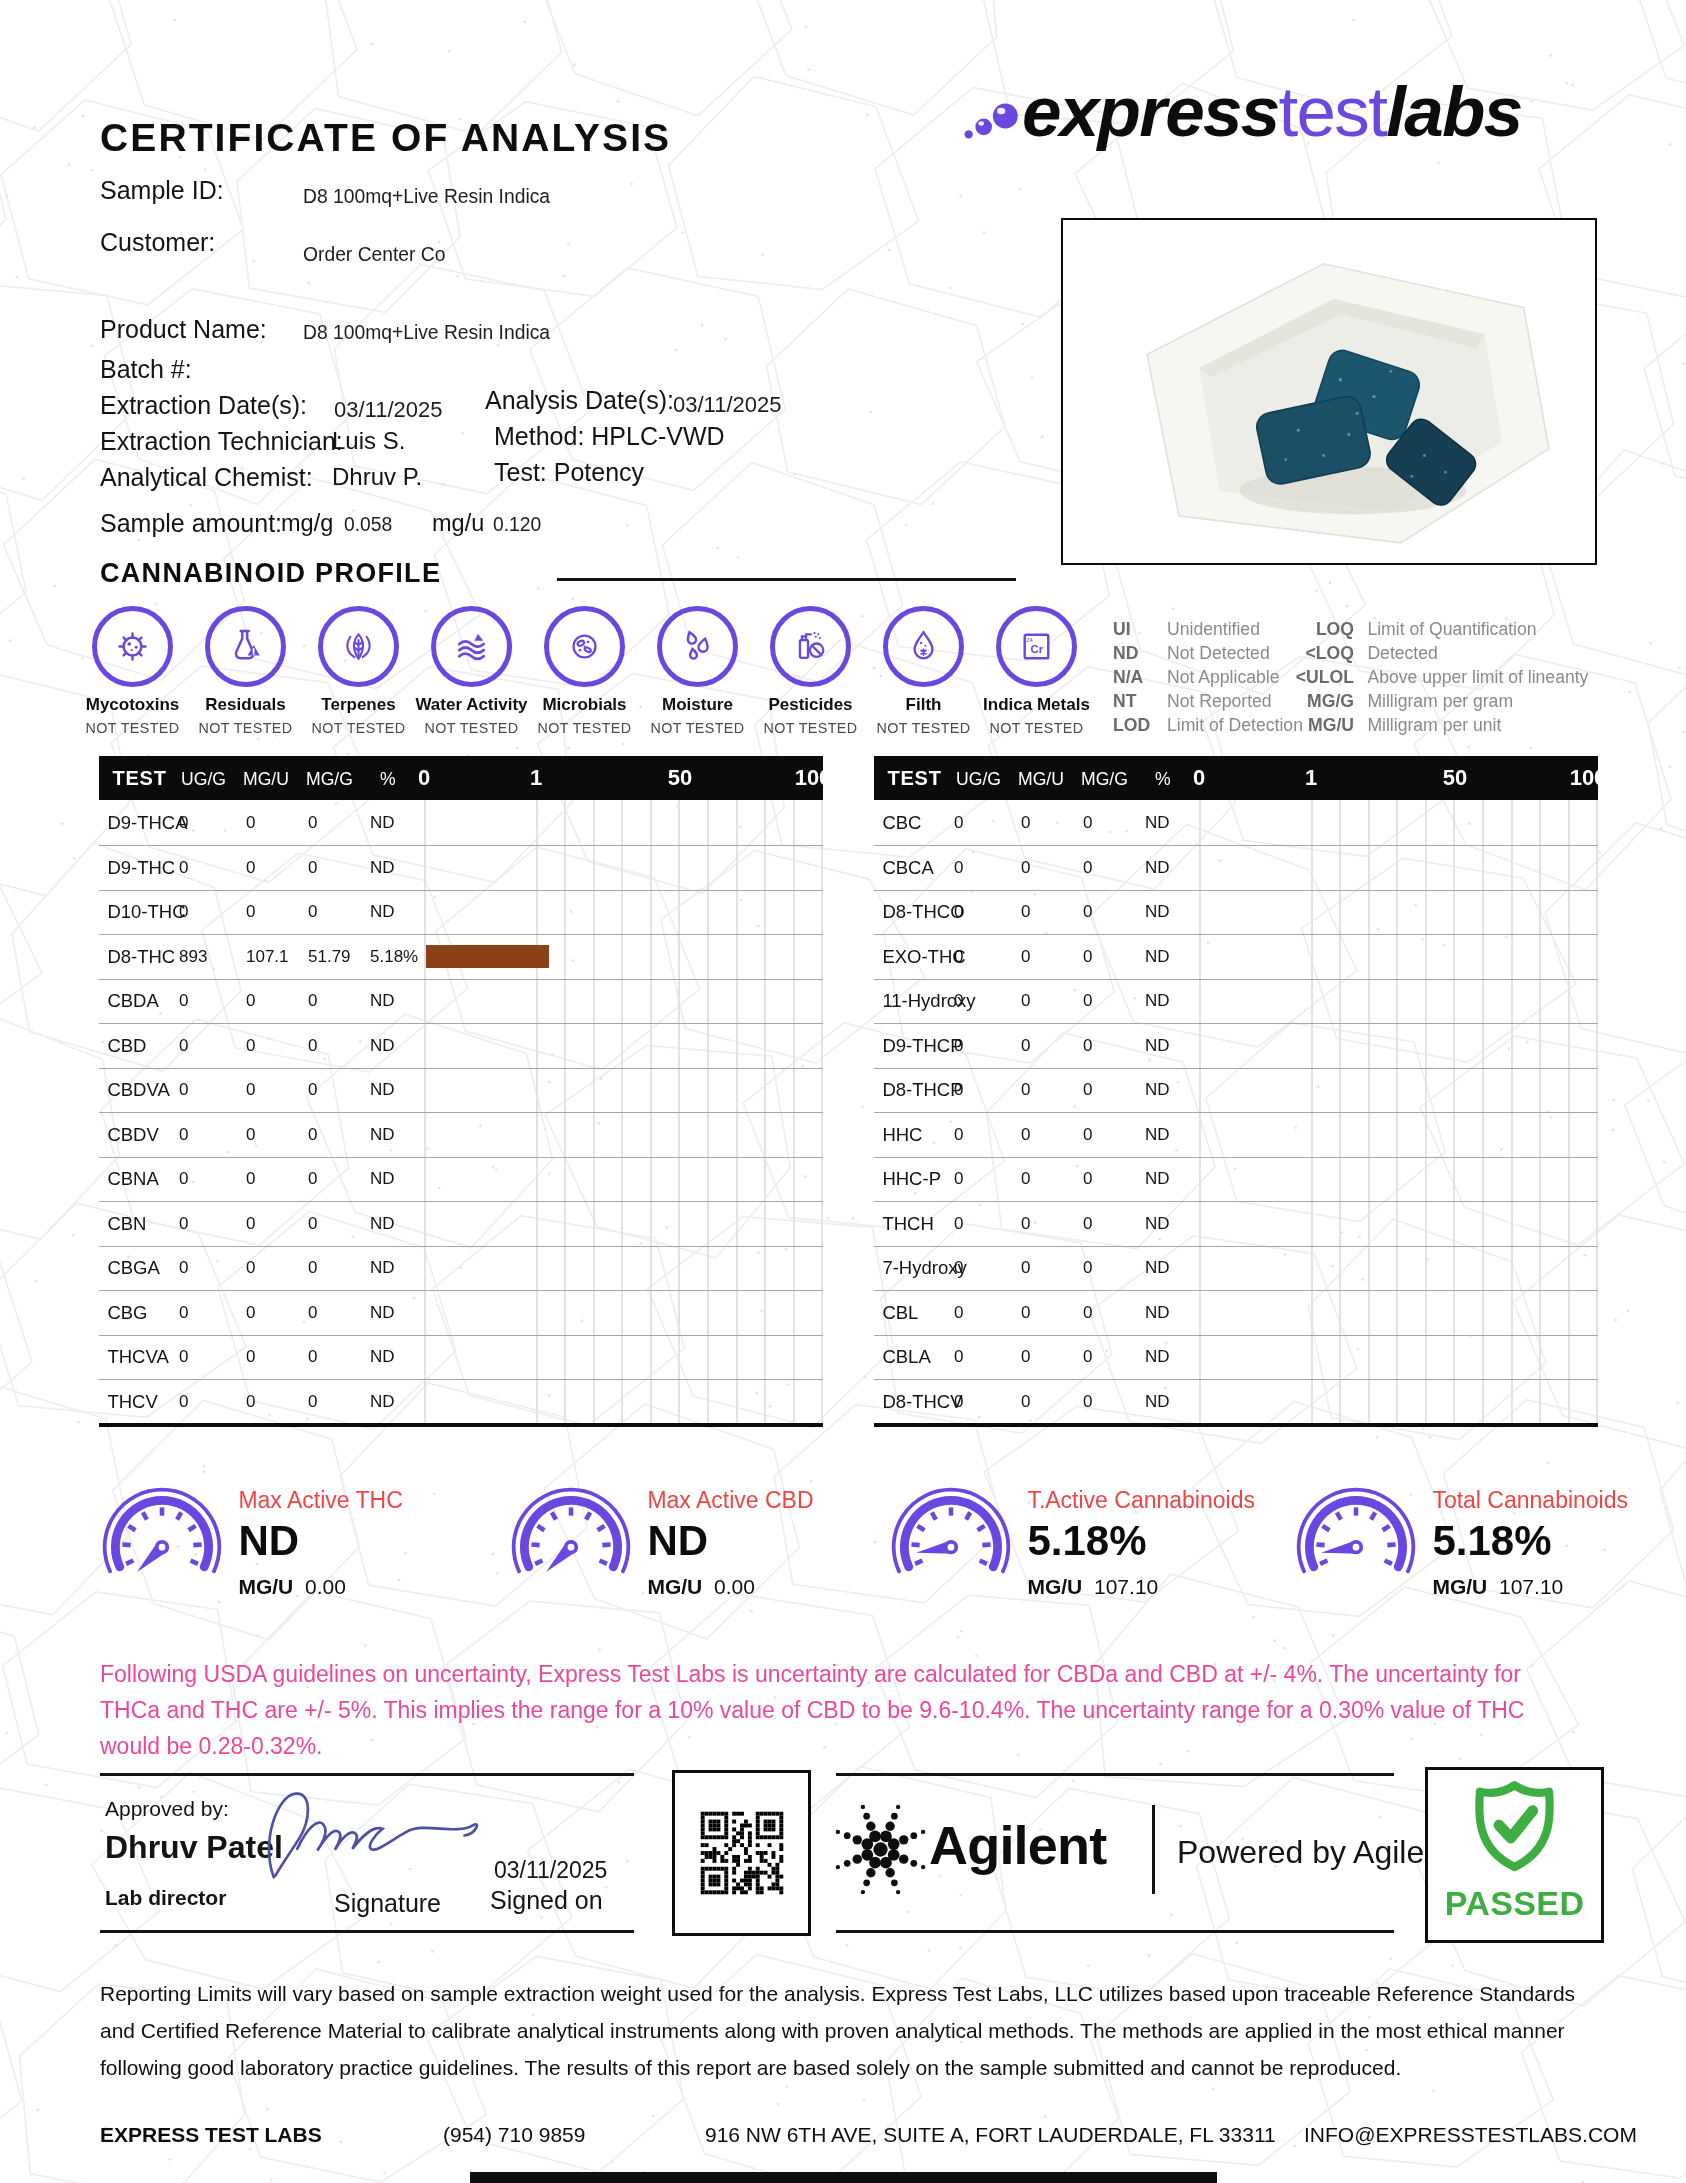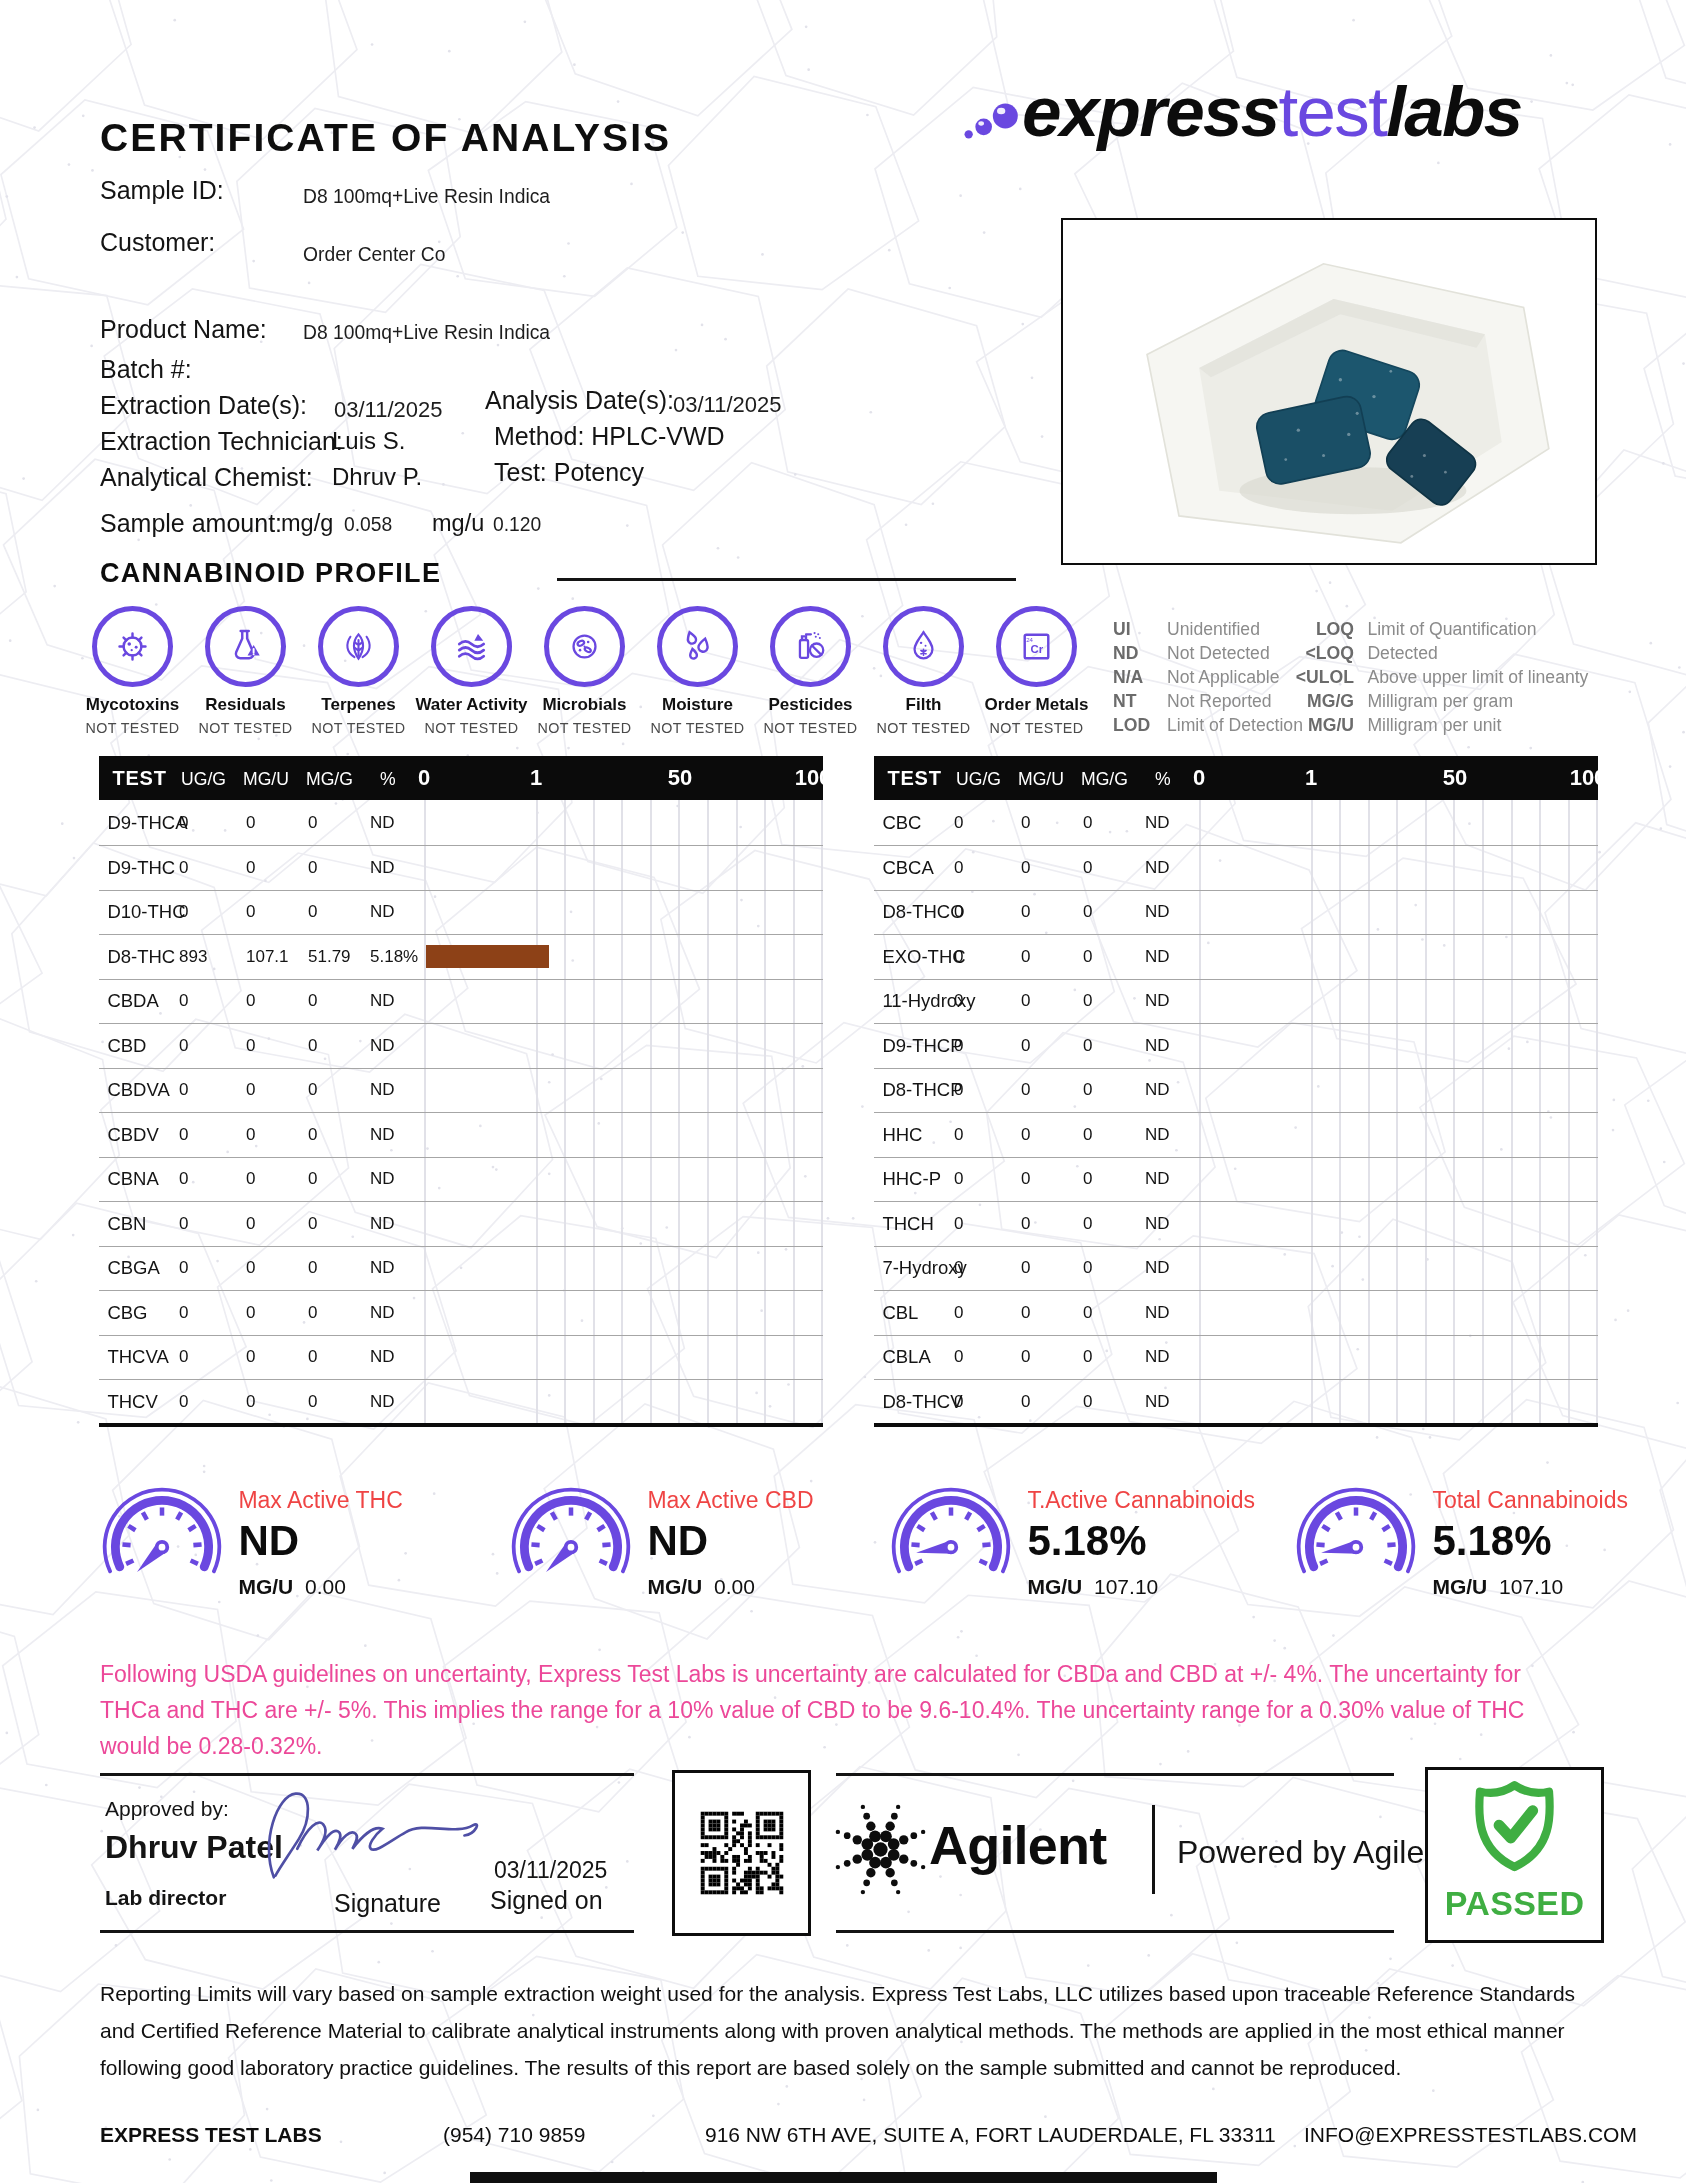--- a/index.html
+++ b/index.html
@@ -828,21 +828,21 @@
       <div class="pstatus">NOT TESTED</div>
     </div>
       <div class="pitem">
       <div class="pcircle">
           <svg width="39" height="39" viewBox="0 0 48 48" fill="none" stroke="#6a48e0" stroke-width="3">
             <rect x="9.5" y="9.5" width="29" height="29" rx="2"></rect>
             <text x="24.5" y="31.5" font-size="14" font-weight="bold" fill="#6a48e0" stroke="none" text-anchor="middle" font-family="Liberation Sans, sans-serif">Cr</text>
             <text x="15.5" y="19" font-size="7.5" fill="#6a48e0" stroke="none" text-anchor="middle" font-family="Liberation Sans, sans-serif">24</text>
           </svg>
         </div>
-      <div class="plabel">Order Metals</div>
+      <div class="plabel">Indica Metals</div>
       <div class="pstatus">NOT TESTED</div>
     </div>
     </div>
   <div class="layer legend" id="legend-col1">
       <div class="leg-row">
       <span class="leg-abbr">UI</span>
       <span class="leg-text">Unidentified</span>
     </div>
       <div class="leg-row">
       <span class="leg-abbr">ND</span>

